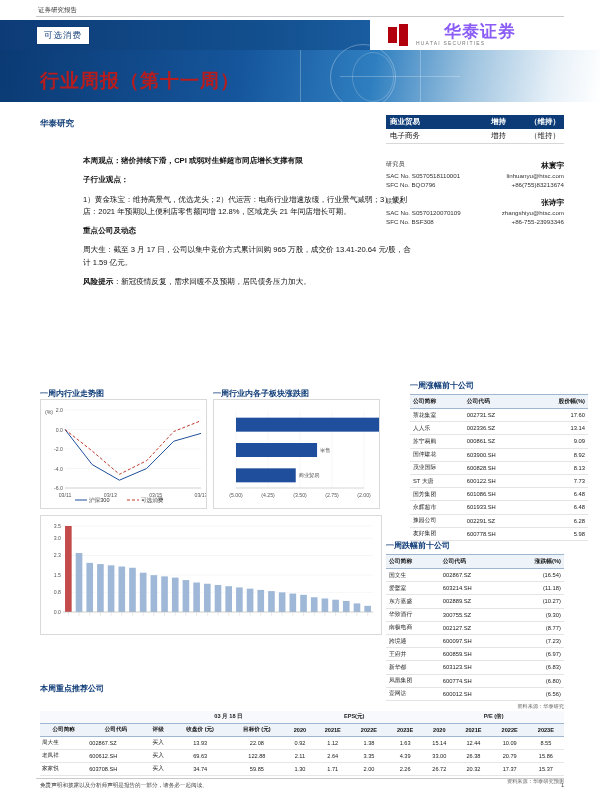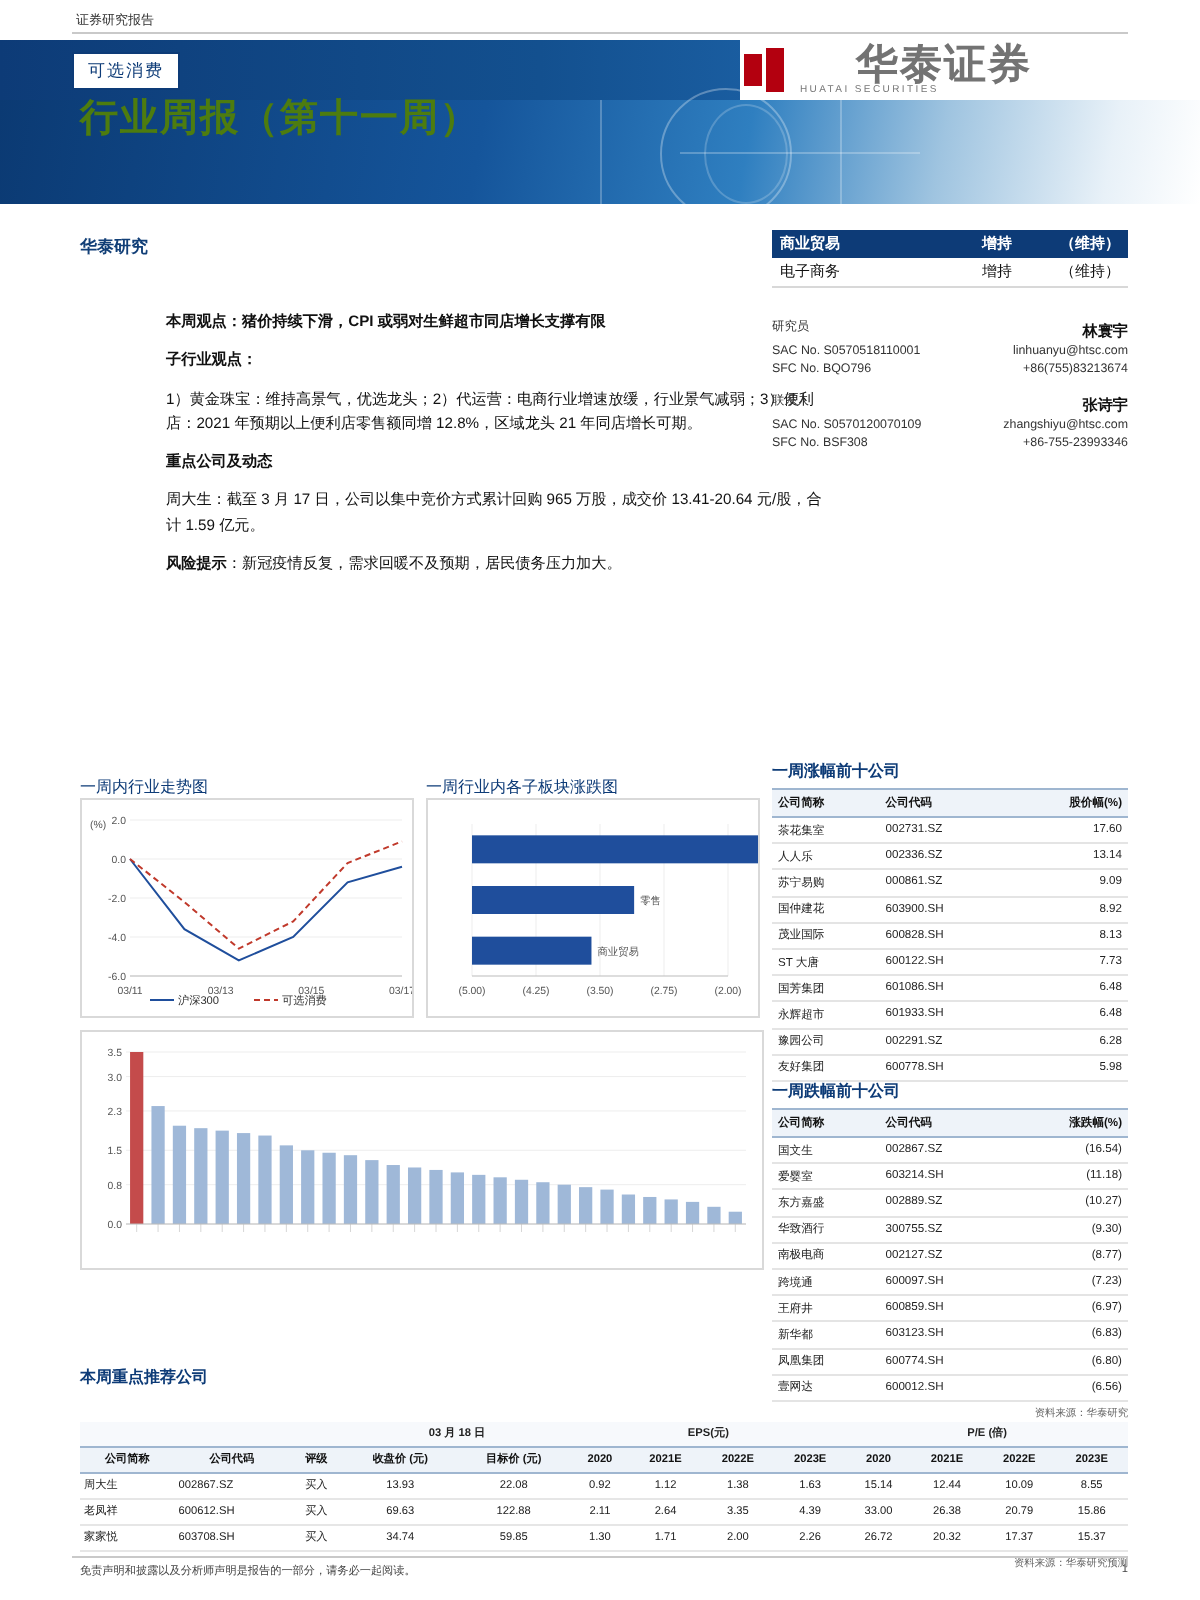--- a/index.html
+++ b/index.html
@@ -8,28 +8,28 @@
   .hdr-label{position:absolute;left:38px;top:6px;font-size:6.5px;color:#333;}
   .hdr-rule{position:absolute;left:36px;top:16px;width:528px;height:1px;background:#c9c9c9;}
   .bluebar{position:absolute;left:0;top:20px;width:600px;height:30px;background:linear-gradient(90deg,#0d3b77 0%,#13508f 45%,#1d63a8 70%,#2a79bd 100%);}
   .bluebar:after{content:"";position:absolute;right:0;top:0;width:230px;height:30px;background:#ffffff;}
   .tag{position:absolute;left:36px;top:26px;width:52px;height:17px;background:#ffffff;border:1px solid #0d3b77;color:#0d3b77;font-size:8.5px;text-align:center;line-height:17px;letter-spacing:1px;}
   .logo{position:absolute;right:28px;top:20px;height:30px;display:flex;align-items:center;gap:6px;}
   .logo-mark{width:22px;height:22px;position:relative;}
   .logo-mark .b1{position:absolute;left:0;top:3px;width:9px;height:16px;background:#b3000f;}
   .logo-mark .b2{position:absolute;left:11px;top:0;width:9px;height:22px;background:#b3000f;}
   .logo-txt{line-height:1.05;}
-  .logo-cn{font-size:21px;color:#737373;font-weight:bold;letter-spacing:1px;font-family:"DejaVu Sans",sans-serif;margin-left:28px;}
+  .logo-cn{font-size:17px;color:#8b5cf6;font-weight:bold;letter-spacing:1px;font-family:"DejaVu Sans",sans-serif;margin-left:28px;}
   .logo-en{font-size:5px;color:#777;letter-spacing:1.2px;}
 
   .bandimg{position:absolute;left:0;top:50px;width:600px;height:52px;background:linear-gradient(100deg,#0b3a73 0%,#15559b 40%,#2f7fc0 62%,#9fc4e0 78%,#e8f1f8 92%,#ffffff 100%);}
   .bandimg .globe{position:absolute;left:330px;top:-6px;width:64px;height:64px;border-radius:50%;border:1px solid rgba(255,255,255,.55);opacity:.55;}
   .bandimg .globe2{position:absolute;left:352px;top:2px;width:40px;height:48px;border-radius:50%;border:1px solid rgba(255,255,255,.4);opacity:.5;}
   .bandimg .ln{position:absolute;background:rgba(255,255,255,.25);}
-  .title{position:absolute;left:40px;top:46px;font-size:19px;color:#4d7c0f;font-weight:bold;letter-spacing:1px;}
+  .title{position:absolute;left:40px;top:68px;font-size:19px;color:#b91c1c;font-weight:bold;letter-spacing:1px;}
 
   
   .meta{position:absolute;left:40px;top:118px;width:330px;}
   .meta .org{font-size:8.5px;color:#123f77;font-weight:bold;}
   .meta .dt{font-size:7.5px;color:#222;margin-top:6px;}
 
   
   .btext{position:absolute;left:40px;top:155px;width:335px;font-size:7.6px;line-height:1.62;color:#111;margin-left:43px;}
   .btext p{margin:0 0 7px 0;}
   .sec-h{font-weight:bold;}
@@ -40,31 +40,31 @@
   .ratebox td{padding:2px 4px;}
   .rate-hd td{background:#0d3b77;color:#fff;font-weight:bold;}
   .rate-r td{border-bottom:1px solid #d8d8d8;}
   .rate-r td.r{text-align:right;color:#111;}
   .person{position:absolute;left:386px;top:160px;width:178px;font-size:6.2px;color:#333;line-height:1.45;}
   .person .nm{font-size:7.6px;font-weight:bold;color:#111;margin-bottom:1px;text-align:center;}
   .person .row{display:flex;justify-content:space-between;}
   .person .blk{margin-bottom:7px;}
 
   
-  .ch-title{font-size:8px;color:#0d3b77;font-weight:normal;}
+  .ch-title{font-size:8px;color:#0d3b77;font-weight:bold;}
   .panel-l{position:absolute;left:40px;top:388px;width:165px;}
   .panel-m{position:absolute;left:213px;top:388px;width:165px;}
   .panel-b{position:absolute;left:40px;top:515px;width:340px;}
   .chartbox{border:1px solid #d9d9d9;background:#fff;}
   .axis-lab{font-size:5.2px;fill:#555;}
   .legend{font-size:5.6px;fill:#333;}
 
   
   .rank{position:absolute;width:178px;left:386px;}
-  .rank.up{top:380px;}
+  .rank.up{top:380px;margin-left:24px;}
   .rank.down{top:540px;}
   .rank .cap{font-size:8px;color:#0d3b77;font-weight:bold;margin-bottom:3px;}
   .rank table{border-collapse:collapse;width:178px;font-size:5.8px;}
   .rank th{background:#eef3f9;color:#111;font-weight:bold;border-top:1px solid #9fb6d0;border-bottom:1px solid #9fb6d0;padding:2px 3px;text-align:left;}
   .rank th.r,.rank td.r{text-align:right;}
   .rank td{border-bottom:1px solid #e4e4e4;padding:1.6px 3px;color:#222;}
   .srcline{font-size:5.2px;color:#666;text-align:right;margin-top:2px;}
 
   
   .recbox{position:absolute;left:40px;top:683px;width:524px;}

